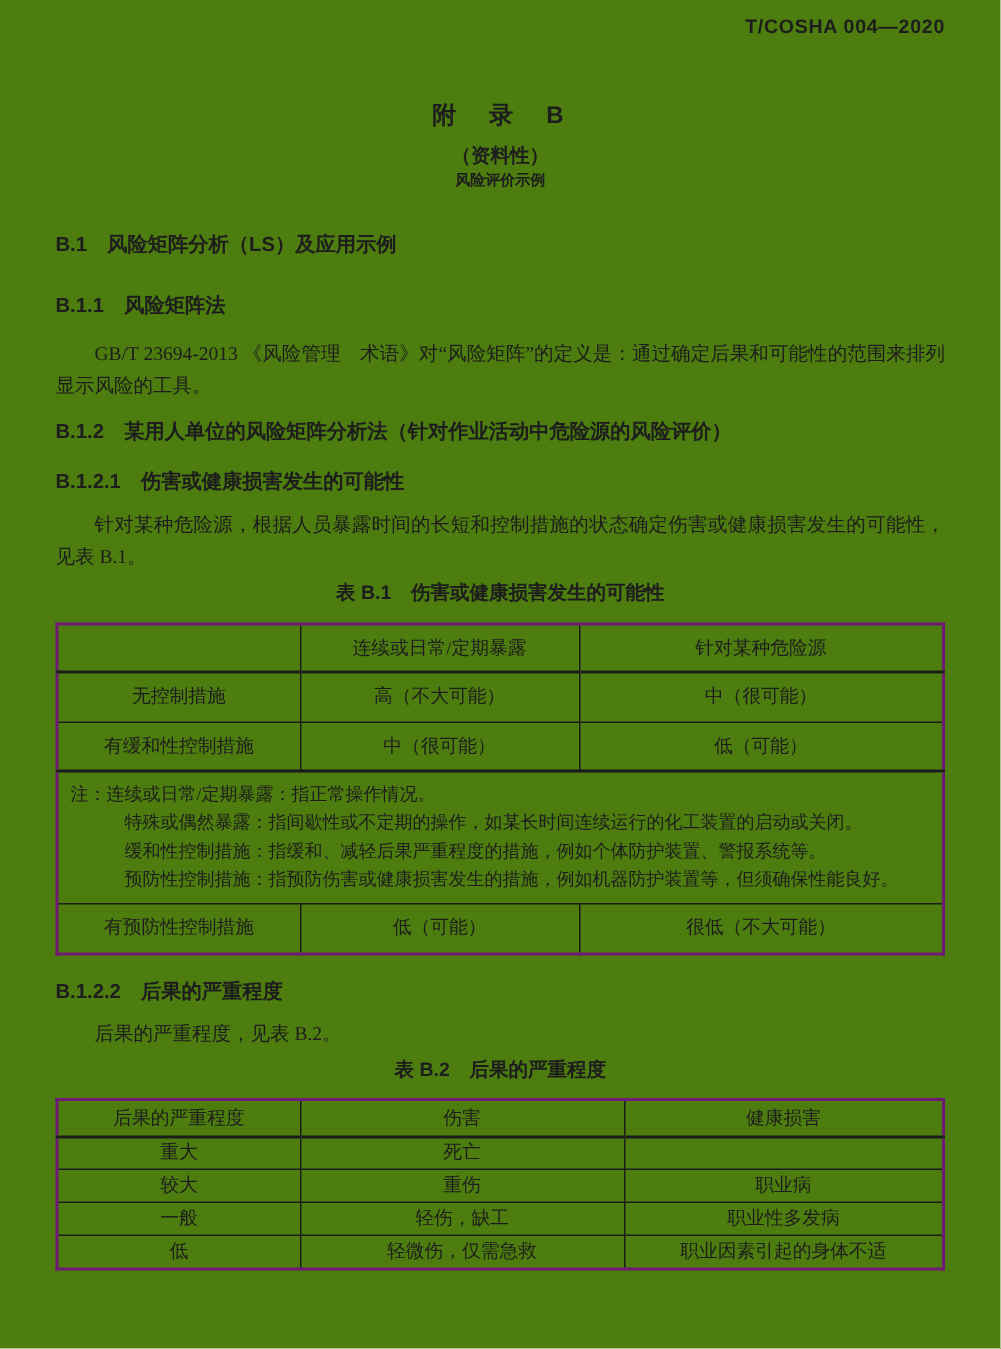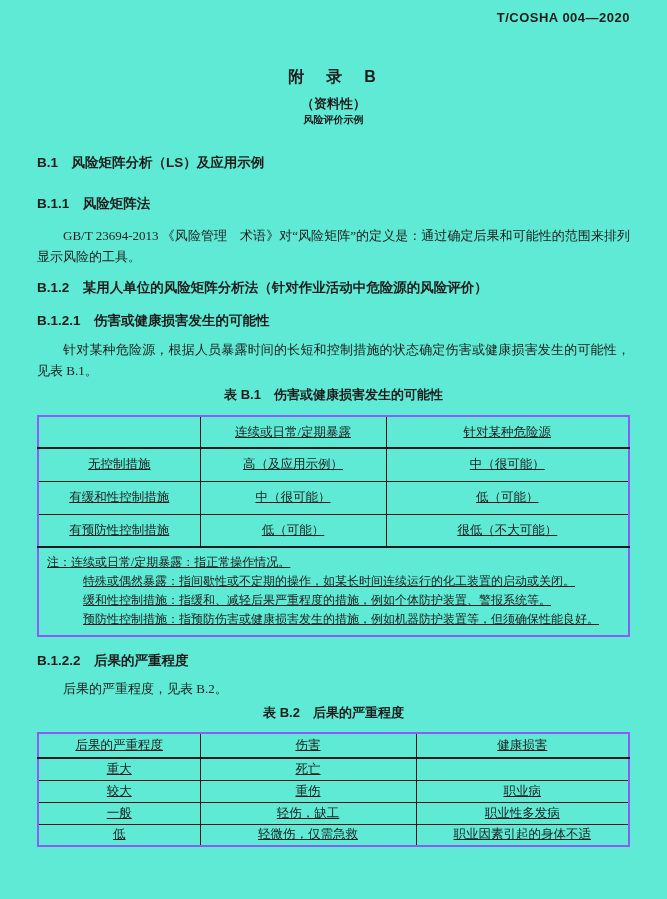--- a/index.html
+++ b/index.html
@@ -1,19 +1,19 @@
 <!DOCTYPE html>
 <html><head>
 <meta charset="utf-8">
 <style>
   * { margin:0; padding:0; box-sizing:border-box; }
   html,body { background:#ffffff; }
   .page {
     width:667px; height:899px;
-    background:#5eead4;
+    background:#4d7c0f;
     color:#1d1d1d;
     font-family:"Liberation Serif", serif;
     padding:8px 37px 0 37px;
     position:relative;
     overflow:hidden;
   }
   .doc-code {
     text-align:right;
     font-family:"Liberation Sans", sans-serif;
     font-weight:600;
@@ -51,22 +51,21 @@
     font-family:"Liberation Sans", sans-serif;
     font-weight:700;
     font-size:13px;
   }
   .cap-b1 { margin-top:5px; }
   .cap-b2 { margin-top:5px; }
   table {
     width:100%;
     border-collapse:collapse;
     table-layout:fixed;
-    border:2px solid #8b5cf6;
-    text-decoration:underline;
+    border:2px solid #701a75;
   }
   .table-b1 { margin-top:11px; }
   .table-b2 { margin-top:10px; }
   td, th {
     border:1px solid #1c1c1c;
     text-align:center;
     vertical-align:middle;
     font-size:12.5px;
     font-weight:400;
     padding:0 4px;
@@ -117,40 +116,40 @@
     <thead>
       <tr>
         <th></th>
         <th>连续或日常/定期暴露</th>
         <th>针对某种危险源</th>
       </tr>
     </thead>
     <tbody>
       <tr>
         <td>无控制措施</td>
-        <td>高（及应用示例）</td>
+        <td>高（不大可能）</td>
         <td>中（很可能）</td>
       </tr>
       <tr>
         <td>有缓和性控制措施</td>
         <td>中（很可能）</td>
         <td>低（可能）</td>
       </tr>
       <tr>
-        <td>有预防性控制措施</td>
-        <td>低（可能）</td>
-        <td>很低（不大可能）</td>
-      </tr>
-      <tr>
         <td class="notes-cell" colspan="3">
           <div class="note-line">注：连续或日常/定期暴露：指正常操作情况。</div>
           <div class="note-line indent">特殊或偶然暴露：指间歇性或不定期的操作，如某长时间连续运行的化工装置的启动或关闭。</div>
           <div class="note-line indent">缓和性控制措施：指缓和、减轻后果严重程度的措施，例如个体防护装置、警报系统等。</div>
           <div class="note-line indent">预防性控制措施：指预防伤害或健康损害发生的措施，例如机器防护装置等，但须确保性能良好。</div>
         </td>
+      </tr>
+      <tr>
+        <td>有预防性控制措施</td>
+        <td>低（可能）</td>
+        <td>很低（不大可能）</td>
       </tr>
     </tbody>
   </table>
 
   <div class="hd hd-b122">B.1.2.2　后果的严重程度</div>
 
   <p class="para para-4">后果的严重程度，见表 B.2。</p>
 
   <div class="tbl-caption cap-b2">表 B.2　后果的严重程度</div>
 

